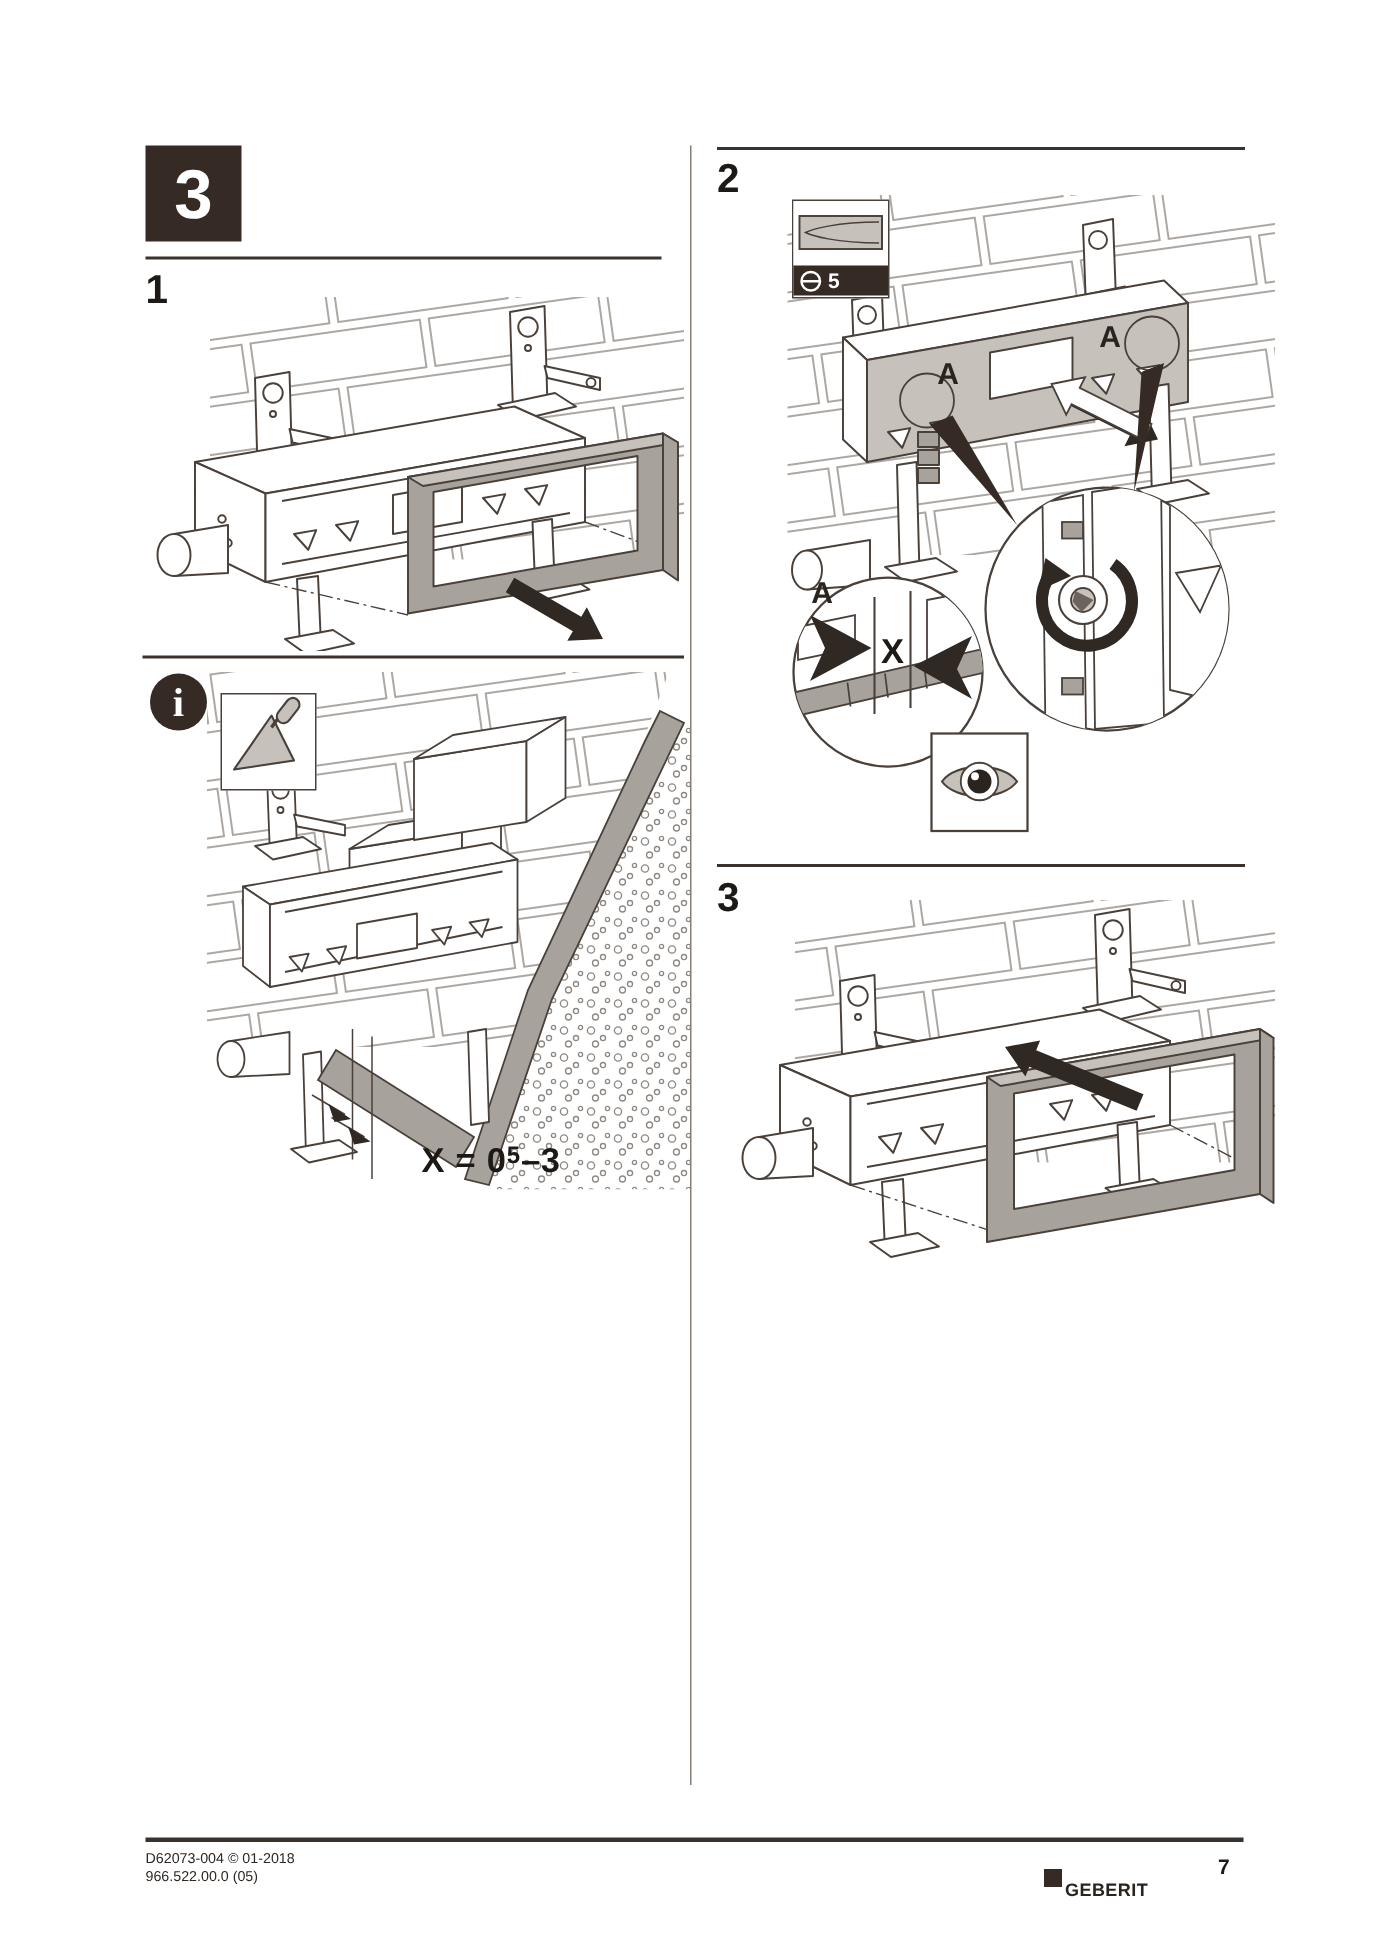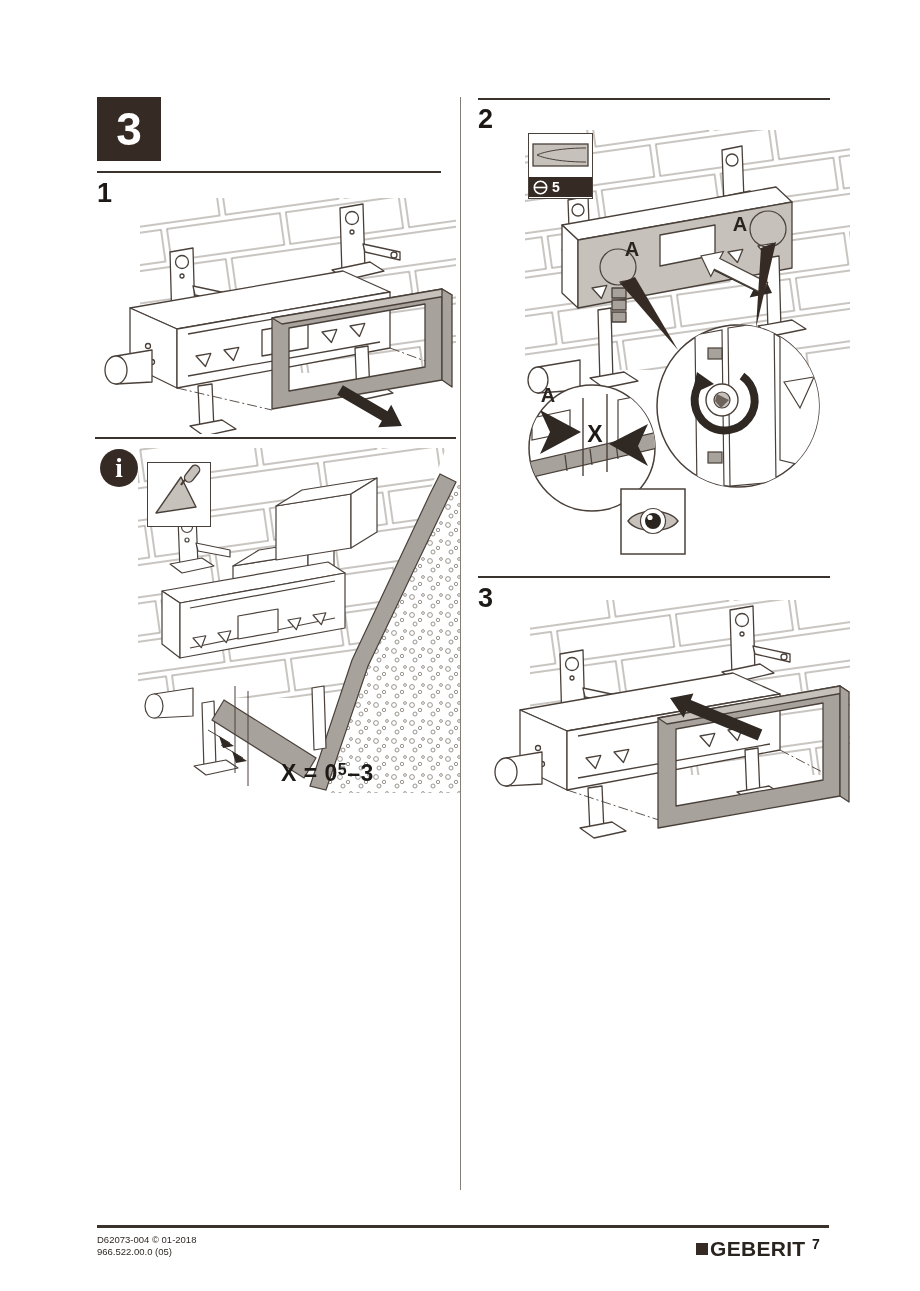--- a/index.html
+++ b/index.html
@@ -42,21 +42,21 @@
     position:absolute; left:281px; top:760px; font-size:23px; font-weight:bold;
     color:#1d1916; z-index:3; letter-spacing:0.5px;
   }
   .dim-text .sup { font-size:16px; vertical-align:6px; }
 
   .footer-small {
     position:absolute; left:97px; top:1234px; font-size:9.5px; line-height:12px; color:#2f2925;
   }
   .brand { position:absolute; left:696px; top:1237px; display:flex; align-items:center; }
   .brand-square { width:12px; height:12px; background:#352b24; margin-right:2px; }
-  .brand-text { font-size:21px; font-weight:bold; letter-spacing:0.3px; color:#2a241f; }
+  .brand-text { font-size:12px; font-weight:bold; letter-spacing:0.3px; color:#2a241f;margin-top:16px; }
   .page-number { position:absolute; left:812px; top:1236px; font-size:14px; font-weight:bold; color:#1d1916; }
 
   svg { display:block; }
   svg text { font-family:"Liberation Sans", sans-serif; }
 </style>
 </head>
 <body>
 
 <div class="page">
 

